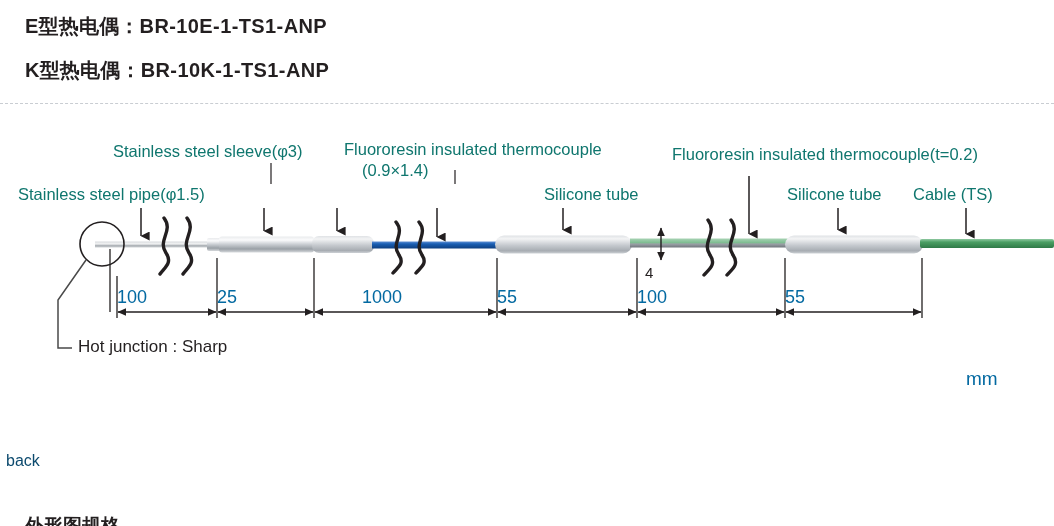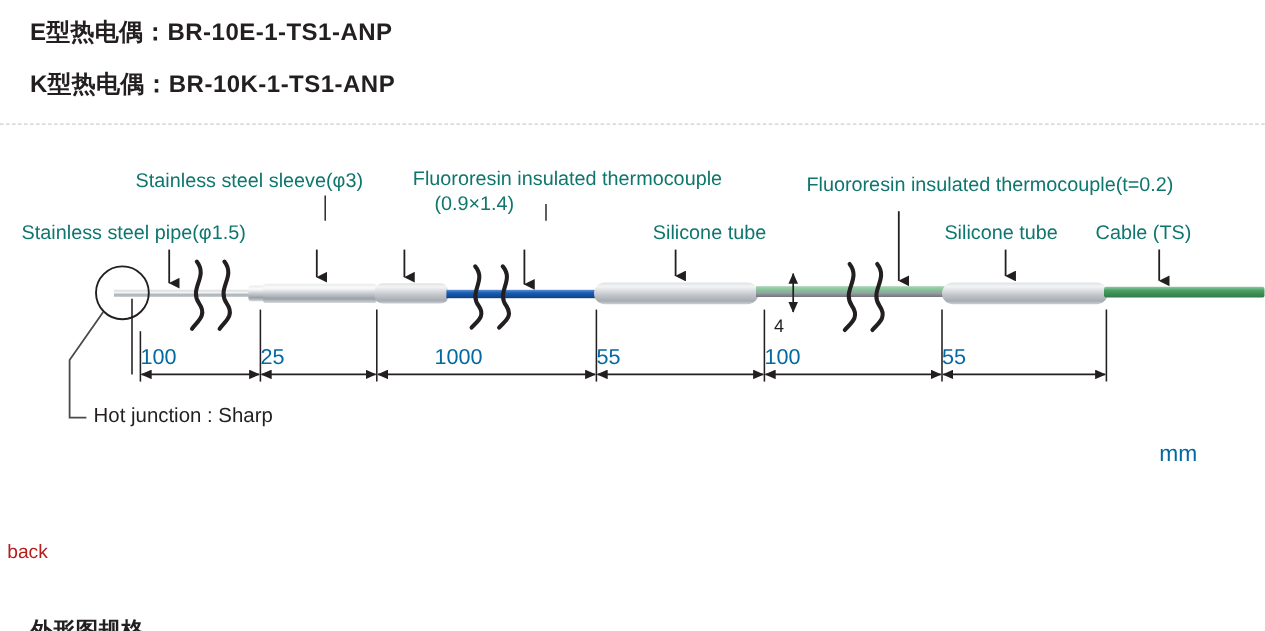--- a/index.html
+++ b/index.html
@@ -60,21 +60,21 @@
   }
   .unit{
     position:absolute;
     font-size:19px;
     color:#0369a1;
   }
 
   
   .backlink{
     position:absolute;left:6px;top:452px;
-    font-size:16px;color:#b91c1c;
+    font-size:16px;color:#0c4a6e;
     cursor:pointer;
     text-decoration:none;
   }
   .cn-bottom{
     position:absolute;left:25px;top:513px;
     font-size:19px;font-weight:bold;color:#231f20;
     white-space:nowrap;
     overflow:hidden;
   }
 </style>

